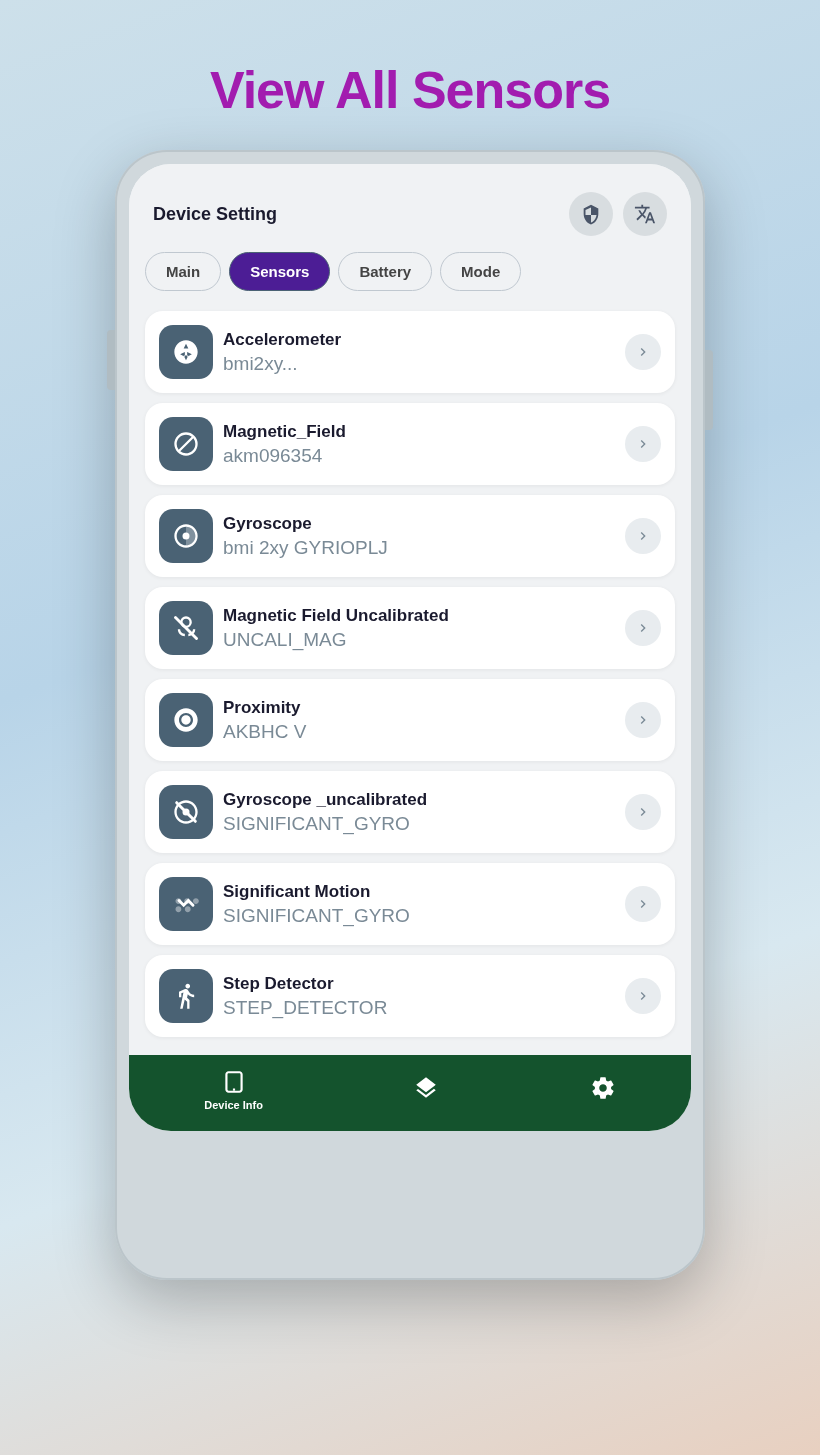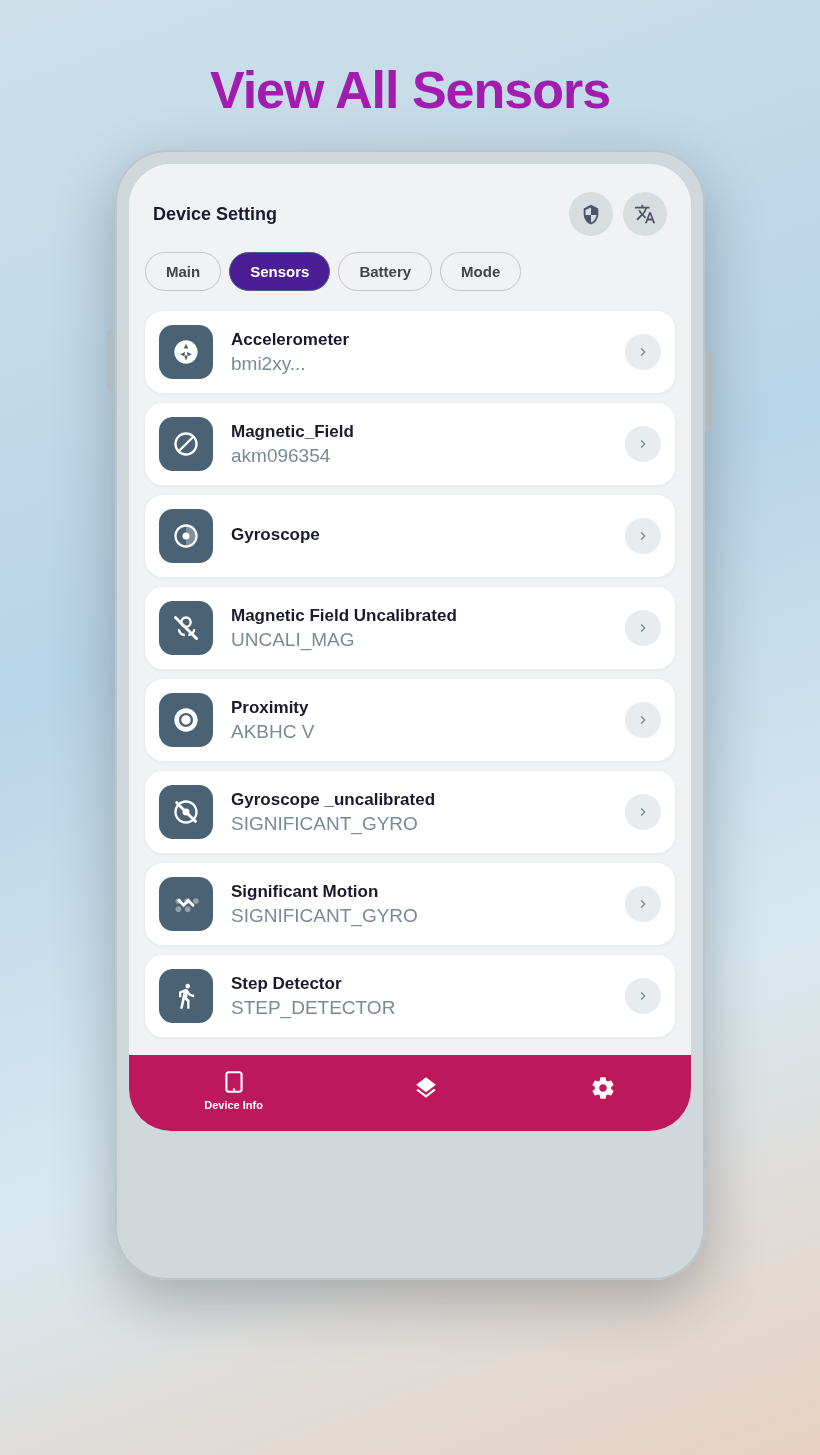--- a/index.html
+++ b/index.html
@@ -137,21 +137,21 @@
       flex-direction: column;
       gap: 10px;
     }
 
     .sensor-item {
       background: #fff;
       border-radius: 18px;
       display: flex;
       align-items: center;
       padding: 14px 14px;
-      gap: 18px;
+      gap: 10px;
       box-shadow: 0 1px 4px rgba(0,0,0,0.06);
     }
 
     .sensor-icon {
       width: 54px;
       height: 54px;
       background: #4a6274;
       border-radius: 14px;
       display: flex;
       align-items: center;
@@ -194,21 +194,21 @@
     }
 
     .sensor-chevron svg {
       width: 16px;
       height: 16px;
       fill: #7a8a96;
     }
 
     
     .bottom-nav {
-      background: #be185d;
+      background: #14532d;
       display: flex;
       justify-content: space-around;
       align-items: center;
       padding: 14px 0 20px;
       margin-top: 10px;
     }
 
     .nav-item {
       display: flex;
       flex-direction: column;
@@ -300,20 +300,21 @@
         <div class="sensor-item">
           <div class="sensor-icon">
             <svg viewBox="0 0 24 24">
                 <circle cx="12" cy="12" r="3"></circle>
                 <path d="M12 2C6.48 2 2 6.48 2 12s4.48 10 10 10 10-4.48 10-10S17.52 2 12 2zm0 18c-4.42 0-8-3.58-8-8s3.58-8 8-8 8 3.58 8 8-3.58 8-8 8z"></path>
                 <path d="M20 12c0-4.42-3.58-8-8-8v16c4.42 0 8-3.58 8-8z" opacity="0.3"></path>
               </svg>
           </div>
           <div class="sensor-info">
             <div class="sensor-name">Gyroscope</div>
+            <div class="sensor-id">bmi 2xy GYRIOPLJ</div>
           </div>
           <div class="sensor-chevron">
             <svg viewBox="0 0 24 24">
                 <path d="M10 6L8.59 7.41 13.17 12l-4.58 4.59L10 18l6-6z"></path>
               </svg>
           </div>
         </div>
 
         <div class="sensor-item">
           <div class="sensor-icon">

